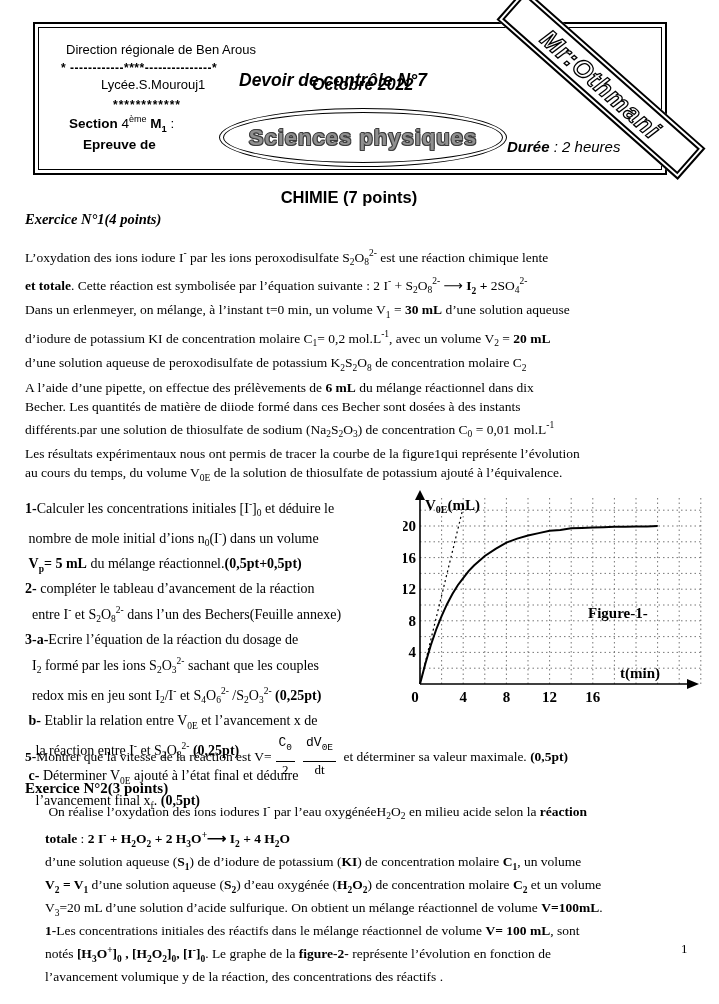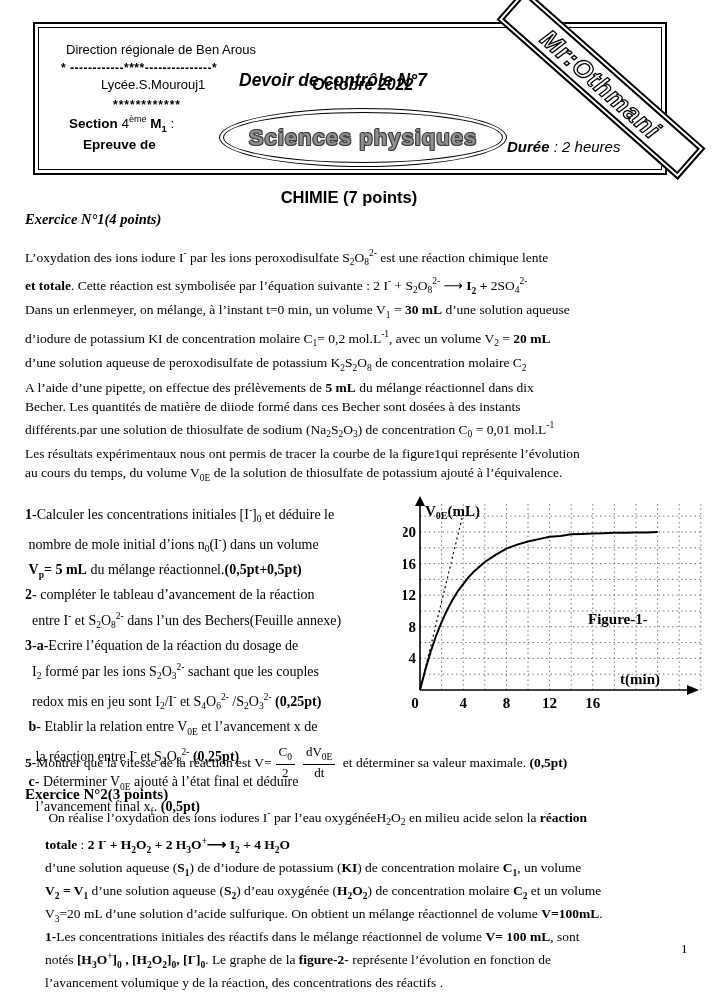--- a/index.html
+++ b/index.html
@@ -36,27 +36,27 @@
   .stamp-text{font-family:"Liberation Sans",sans-serif;font-weight:bold;font-style:italic;font-size:25px;
               color:#fff;-webkit-text-stroke:1.3px #000;letter-spacing:1px;white-space:nowrap;}
   
   .content{position:absolute;left:25px;top:188px;width:688px;}
   .chimie{font-family:"Liberation Sans",sans-serif;font-weight:bold;font-size:16.5px;text-align:center;margin:0 40px 4px 0;}
   .ex-title-i{font-size:14.5px;font-weight:bold;font-style:italic;margin:0 0 16px 0;}
   .ex-title{font-size:15px;font-weight:bold;margin:4px 0 1px 0;}
   .para .ln{font-size:13.5px;line-height:19px;white-space:nowrap;}
   .para2 .ln{font-size:13.5px;line-height:18.3px;white-space:nowrap;margin-left:20px;}
   .qcol .ln{font-size:14px;line-height:20.6px;white-space:nowrap;}
-  .twocol{position:relative;height:240px;margin-top:12px;}
+  .twocol{position:relative;height:240px;margin-top:6px;}
   .qcol{width:392px;}
   .figwrap{position:absolute;left:378px;top:-4px;width:310px;height:240px;}
   .qline{font-size:13.5px;line-height:19px;white-space:nowrap;margin-top:3px;}
   .q5row{display:flex;align-items:center;font-size:13.5px;white-space:nowrap;margin-top:4px;height:38px;}
   .frac{display:inline-flex;flex-direction:column;align-items:center;line-height:1.15;font-size:13px;margin:0 4px;}
-  .frac .num{border-bottom:1.3px solid #000;padding:0 3px 1px 3px;}
+  .frac .num{border-bottom:1.3px solid #000;padding:0 3px 7px 3px;font-family:Liberation Mono, monospace;}
   .frac .den{padding-top:1px;}
   .pagenum{position:absolute;left:681px;top:941px;font-size:13px;}
   sub{font-size:9.5px;}
   sup{font-size:9.5px;}
 </style>
 </head>
 <body>
 
 <div class="page">
 
@@ -87,21 +87,21 @@
   <div class="content">
     <div class="chimie">CHIMIE (7 points)</div>
     <div class="ex-title-i">Exercice N°1(4 points)</div>
 
     <div class="para">
         <div class="ln">L’oxydation des ions iodure I<sup>-</sup> par les ions peroxodisulfate S<sub>2</sub>O<sub>8</sub><sup>2-</sup> est une réaction chimique lente</div>
         <div class="ln"><b>et totale</b>. Cette réaction est symbolisée par l’équation suivante : 2 I<sup>-</sup> + S<sub>2</sub>O<sub>8</sub><sup>2-</sup> ⟶ <b>I<sub>2</sub> +</b> 2SO<sub>4</sub><sup>2-</sup></div>
         <div class="ln">Dans un erlenmeyer, on mélange, à l’instant t=0 min, un volume V<sub>1</sub> = <b>30 mL</b> d’une solution aqueuse</div>
         <div class="ln">d’iodure de potassium KI de concentration molaire C<sub>1</sub>= 0,2 mol.L<sup>-1</sup>, avec un volume V<sub>2</sub> = <b>20 mL</b></div>
         <div class="ln">d’une solution aqueuse de peroxodisulfate de potassium K<sub>2</sub>S<sub>2</sub>O<sub>8</sub> de concentration molaire C<sub>2</sub></div>
-        <div class="ln">A l’aide d’une pipette, on effectue des prélèvements de <b>5 mL</b> du mélange réactionnel dans dix</div>
+        <div class="ln">A l’aide d’une pipette, on effectue des prélèvements de <b>6 mL</b> du mélange réactionnel dans dix</div>
         <div class="ln">Becher. Les quantités de matière de diiode formé dans ces Becher sont dosées à des instants</div>
         <div class="ln">différents.par une solution de thiosulfate de sodium (Na<sub>2</sub>S<sub>2</sub>O<sub>3</sub>) de concentration  C<sub>0</sub> = 0,01 mol.L<sup>-1</sup></div>
         <div class="ln">Les résultats expérimentaux nous ont permis de tracer la courbe de la figure1qui représente l’évolution</div>
         <div class="ln">au cours du temps, du volume V<sub>0E</sub> de la solution de  thiosulfate de potassium ajouté à l’équivalence.</div>
       </div>
 
     <div class="twocol">
       <div class="qcol">
           <div class="ln"><b>1-</b>Calculer les concentrations initiales [I<sup>-</sup>]<sub>0</sub> et déduire le</div>
           <div class="ln">&nbsp;nombre de mole initial d’ions n<sub>0</sub>(I<sup>-</sup>) dans un volume</div>

